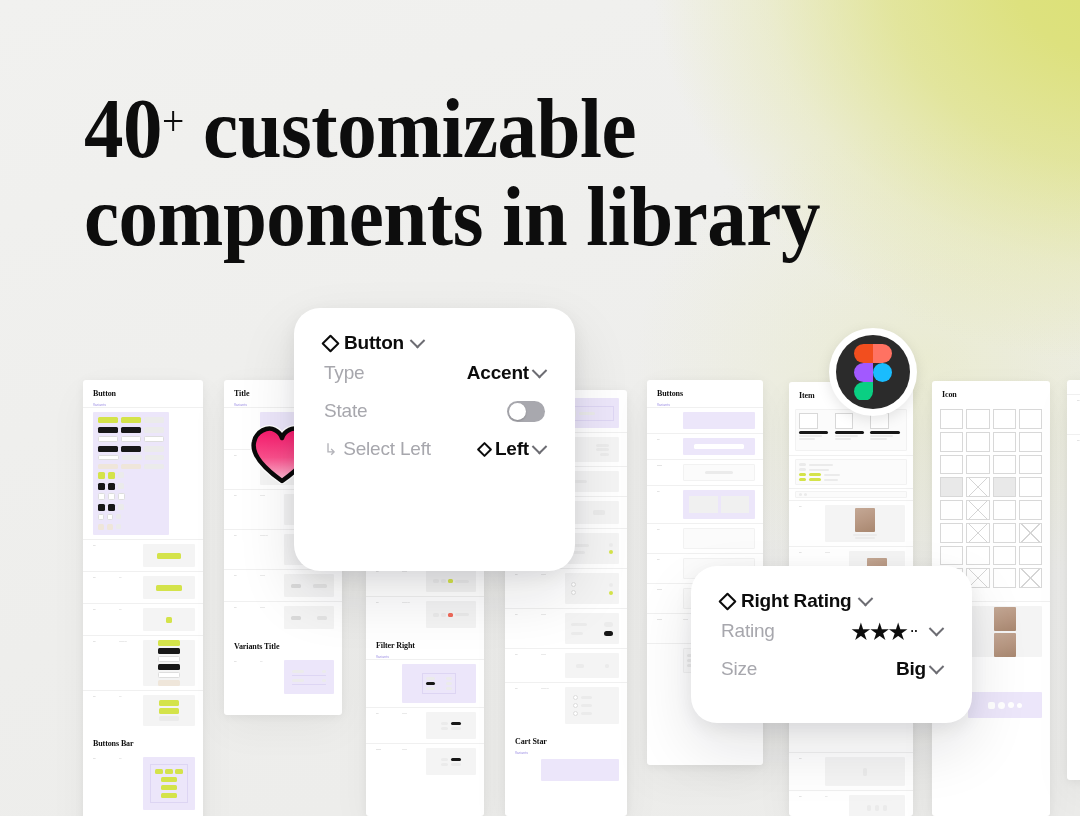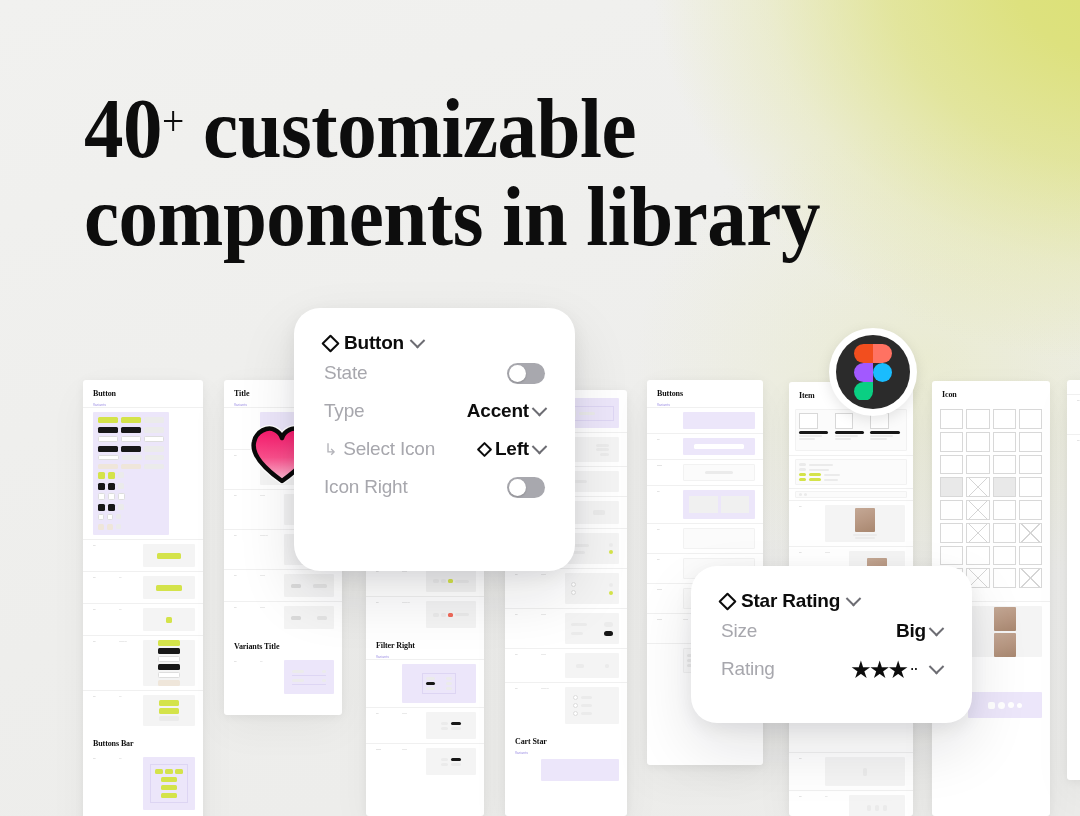--- a/index.html
+++ b/index.html
@@ -784,73 +784,67 @@
 </div>
 
 <div class="panel" id="panel-button" style="left:294px; top:308px; width:281px; height:263px; padding:24px 30px;">
   <div class="panel-head">
     <span class="diamond"></span>
     <span>Button</span>
     <span class="chev" style="margin-left:1px;"></span>
   </div>
 
   <div class="panel-row">
-    <span class="prop-label">State</span>
-    <span class="toggle">
-        <span class="knob"></span>
-      </span>
-  </div>
-
-  <div class="panel-row">
     <span class="prop-label">Type</span>
     <span class="prop-value">
       <span>Accent</span>
       <span class="chev"></span>
     </span>
   </div>
 
+  <div class="panel-row">
+    <span class="prop-label">State</span>
+    <span class="toggle">
+        <span class="knob"></span>
+      </span>
+  </div>
+
 
   <div class="panel-row">
     <span class="prop-label nested">
       <span class="arrow-hook">↳</span>
-      <span>Select Icon</span>
+      <span>Select Left</span>
     </span>
     <span class="prop-value">
       <span class="diamond sm"></span>
       <span>Left</span>
       <span class="chev"></span>
     </span>
   </div>
 
-  <div class="panel-row">
-    <span class="prop-label">Icon Right</span>
-    <span class="toggle">
-        <span class="knob"></span>
-      </span>
-  </div>
 </div>
 
 <div class="panel" id="panel-star-rating" style="left:691px; top:566px; width:281px; height:157px; padding:24px 30px;">
   <div class="panel-head">
     <span class="diamond"></span>
-    <span>Star Rating</span>
+    <span>Right Rating</span>
     <span class="chev" style="margin-left:1px;"></span>
-  </div>
-
-  <div class="panel-row">
-    <span class="prop-label">Size</span>
-    <span class="prop-value">
-      <span>Big</span>
-      <span class="chev"></span>
-    </span>
   </div>
 
   <div class="panel-row">
     <span class="prop-label">Rating</span>
     <span class="prop-value">
       <span class="stars">
         <span>★★★</span>
         <span class="dot">··</span>
       </span>
       <span class="chev" style="margin-left:8px;"></span>
     </span>
   </div>
+
+  <div class="panel-row">
+    <span class="prop-label">Size</span>
+    <span class="prop-value">
+      <span>Big</span>
+      <span class="chev"></span>
+    </span>
+  </div>
 </div>
 
 </body></html>

